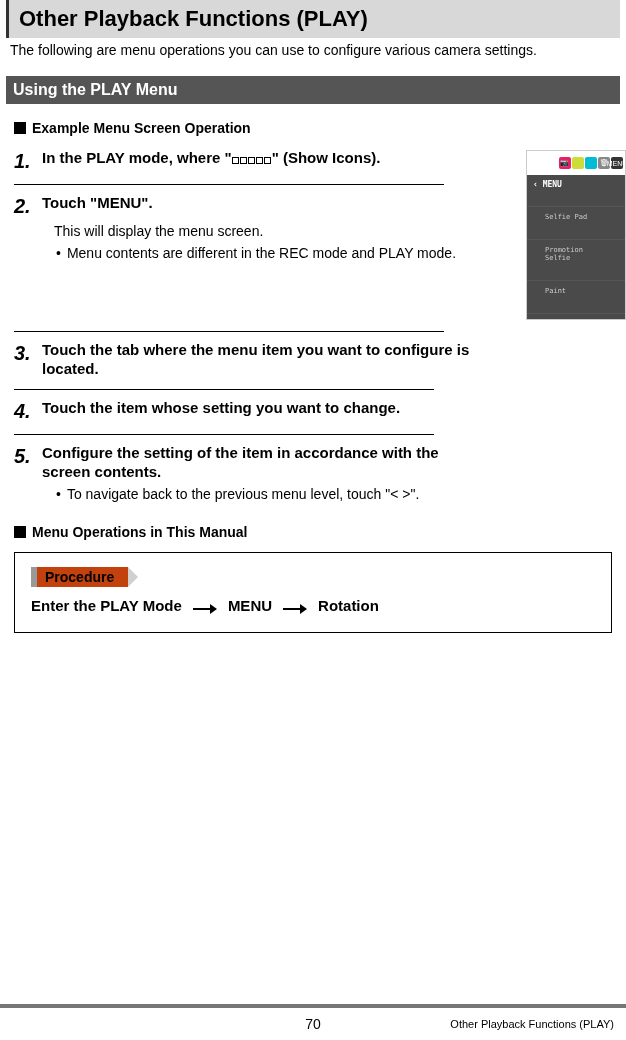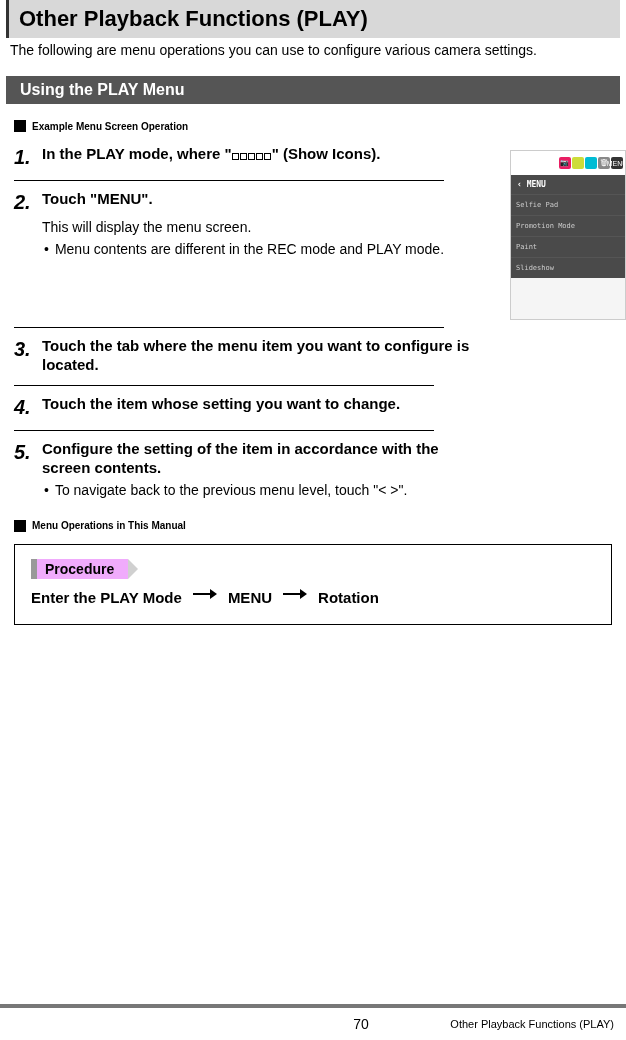--- a/index.html
+++ b/index.html
@@ -26,48 +26,48 @@
       font-weight: bold;
     }
     .intro {
       padding: 0 10px;
       font-size: 14px;
       margin-bottom: 18px;
     }
     .section-header {
       background: #555;
       color: #fff;
-      padding: 5px 14px;
+      padding: 5px 7px;
       font-size: 16px;
       font-weight: bold;
       margin: 0 6px 16px 6px;
     }
     .content {
       padding: 0 14px;
       position: relative;
     }
     .sub-heading {
-      font-size: 10px;
+      font-size: 14px;
       font-weight: bold;
       margin-bottom: 12px;
       display: flex;
       align-items: center;
     }
     .sub-heading .blackbox {
       display: inline-block;
       width: 12px;
       height: 12px;
       background: #000;
       margin-right: 6px;
     }
     .screenshot {
       position: absolute;
       right: 0;
       top: 30px;
-      width: 116px;
+      width: 100px;
       height: 170px;
       border: 1px solid #ccc;
       background: #f5f5f5;
       overflow: hidden;
     }
     .screenshot-top {
       height: 24px;
       background: #fff;
       display: flex;
       align-items: center;
@@ -96,23 +96,24 @@
       font-size: 7px;
       font-family: monospace;
     }
     .screenshot-menu .mhdr {
       padding: 5px 6px;
       color: #fff;
       font-weight: bold;
       font-size: 8px;
     }
     .screenshot-menu .mitem {
-      padding: 6px 5px;
+      padding: 6px 18px;
       border-top: 1px solid #555;
       color: #ccc;
+      margin-top: 12px;
     }
     .steps {
       width: 460px;
     }
     .step {
       margin-bottom: 10px;
     }
     .step-head {
       display: flex;
       align-items: flex-start;
@@ -122,21 +123,21 @@
     }
     .step-num {
       font-style: italic;
       font-size: 20px;
       font-weight: bold;
       margin-right: 8px;
       min-width: 20px;
     }
     .step-body {
       font-size: 14px;
-      margin-left: 28px;
+      margin-left: 40px;
       margin-top: 3px;
       line-height: 1.35;
       font-weight: normal;
     }
     .step-bullet {
       display: flex;
       font-size: 14px;
       margin-top: 3px;
       font-weight: normal;
     }
@@ -172,21 +173,21 @@
       border: 1px solid #000;
       padding: 14px 16px 18px 16px;
     }
     .proc-label {
       display: inline-block;
       position: relative;
       margin-bottom: 10px;
     }
     .proc-tab {
       display: inline-block;
-      background: #f0abfc;
+      background: #c2410c;
       padding: 2px 14px 2px 8px;
       font-weight: bold;
       font-size: 14px;
       position: relative;
       border-left: 6px solid #999;
     }
     .proc-tab::after {
       content: "";
       position: absolute;
       right: -10px;
@@ -194,21 +195,21 @@
       width: 0;
       height: 0;
       border-top: 10px solid transparent;
       border-bottom: 10px solid transparent;
       border-left: 10px solid #d0d0d0;
     }
     .proc-path {
       font-weight: bold;
       font-size: 15px;
       display: flex;
-      align-items: flex-start;
+      align-items: flex-end;
       gap: 11px;
       flex-wrap: wrap;
     }
     .arrow {
       display: inline-block;
       width: 24px;
       height: 10px;
       position: relative;
     }
     .arrow::before {
@@ -230,21 +231,20 @@
       border-top: 5px solid transparent;
       border-bottom: 5px solid transparent;
       border-left: 7px solid #000;
     }
     .footer {
       position: absolute;
       bottom: 0;
       left: 0;
       right: 0;
       height: 40px;
-      padding-left: 48px;
     }
     .footer-bar {
       position: absolute;
       bottom: 32px;
       left: 0;
       right: 0;
       height: 4px;
       background: #777;
     }
     .footer-pagenum {
@@ -282,21 +282,21 @@
       <div class="screenshot-top">
         <div class="shot-icon pink">📷</div>
         <div class="shot-icon yellow"></div>
         <div class="shot-icon cyan"></div>
         <div class="shot-icon gray">🗑</div>
         <div class="shot-icon dark">MENU</div>
       </div>
       <div class="screenshot-menu">
         <div class="mhdr">‹   MENU</div>
         <div class="mitem">Selfie Pad</div>
-        <div class="mitem">Promotion Mode</div>
+        <div class="mitem">Promotion Selfie</div>
         <div class="mitem">Paint</div>
         <div class="mitem">Slideshow</div>
       </div>
     </div>
 
     <div class="steps">
 
       <div class="step">
         <div class="step-head">
           <span class="step-num">1.</span>

